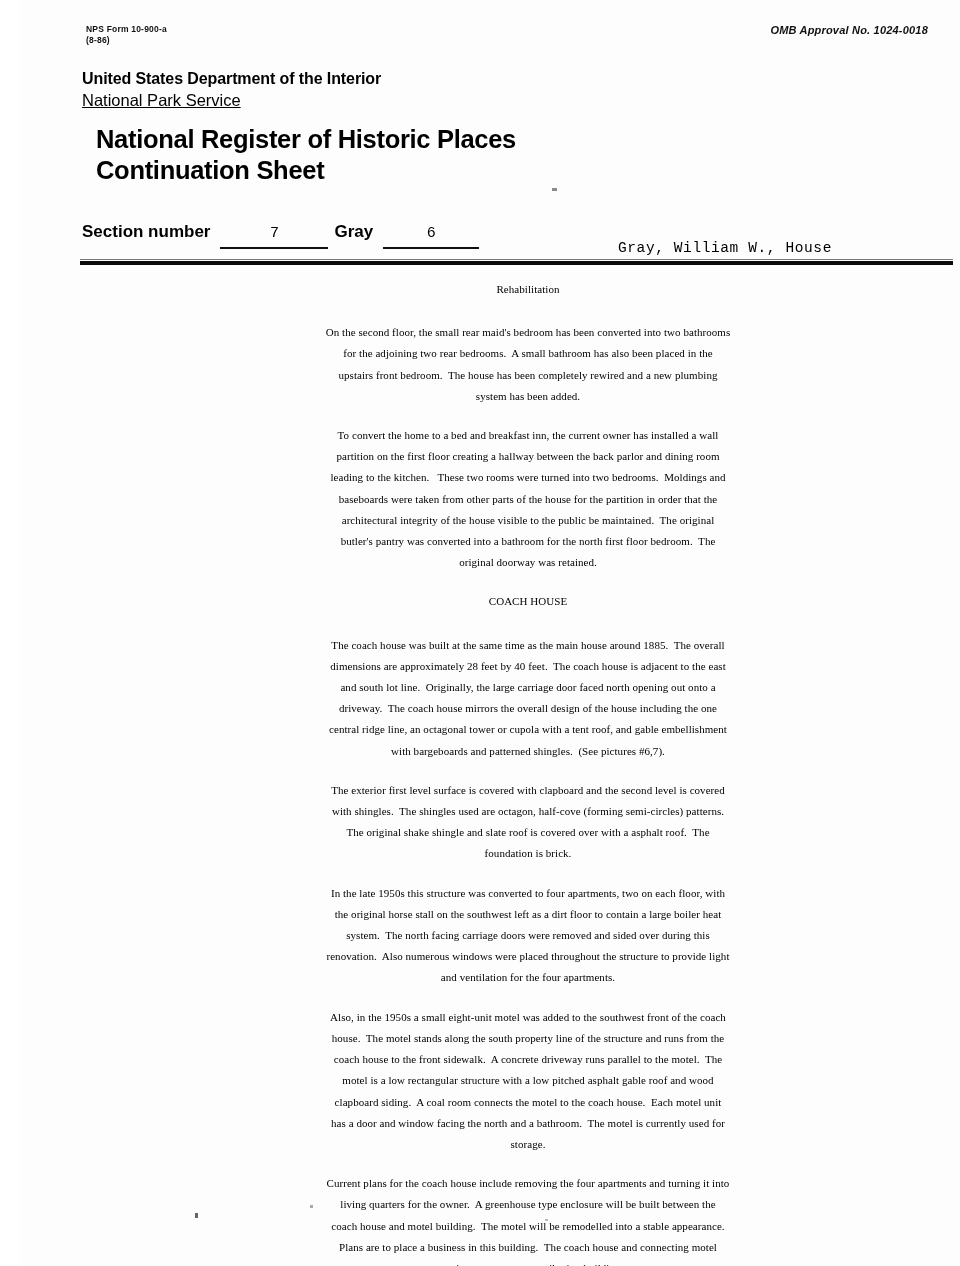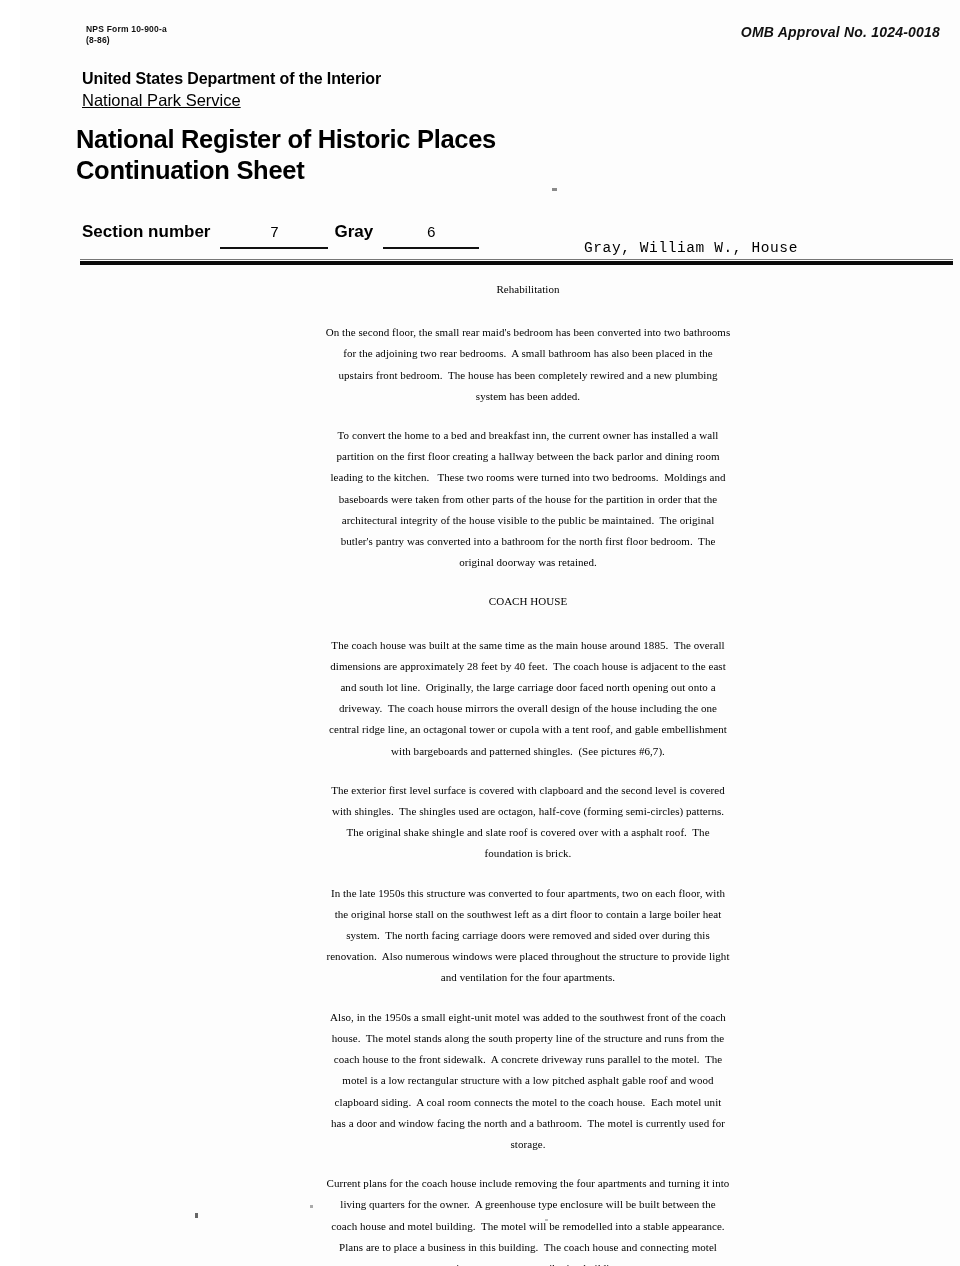--- a/index.html
+++ b/index.html
@@ -33,26 +33,26 @@
     font-family: "Liberation Sans", sans-serif;
     font-weight: bold;
     font-size: 8.5px;
     line-height: 11px;
     letter-spacing: 0.2px;
     color: #111;
     white-space: pre-line;
   }
   .omb {
     position: absolute;
-    right: 18px;
+    right: 30px;
     top: 0;
     font-family: "Liberation Sans", sans-serif;
     font-weight: bold;
     font-style: italic;
-    font-size: 14px;
+    font-size: 11px;
     letter-spacing: 0.2px;
     color: #111;
   }
 
   
   .agency {
     position: absolute;
     left: 62px;
     top: 68px;
     font-family: "Liberation Sans", sans-serif;
@@ -66,21 +66,21 @@
   .agency .svc {
     font-size: 16.5px;
     font-weight: normal;
     line-height: 21px;
     text-decoration: underline;
   }
 
   
   .title {
     position: absolute;
-    left: 56px;
+    left: 76px;
     top: 124px;
     font-family: "Liberation Sans", sans-serif;
     font-weight: bold;
     font-size: 25.5px;
     line-height: 31px;
     letter-spacing: -0.3px;
   }
 
   
   .speck {
@@ -120,21 +120,21 @@
     bottom: -4px;
     height: 2px;
     background: #111;
   }
   .fill.sec { width: 108px; margin: 0 6px 0 10px; }
   .fill.pg  { width: 96px; margin: 0 2px 0 10px; }
 
   
   .property {
     position: absolute;
-    left: 564px;
+    left: 598px;
     top: 240px;
     font-family: "Liberation Mono", monospace;
     font-size: 14.5px;
     letter-spacing: 0.6px;
     white-space: nowrap;
   }
 
   
   .rule {
     position: absolute;

